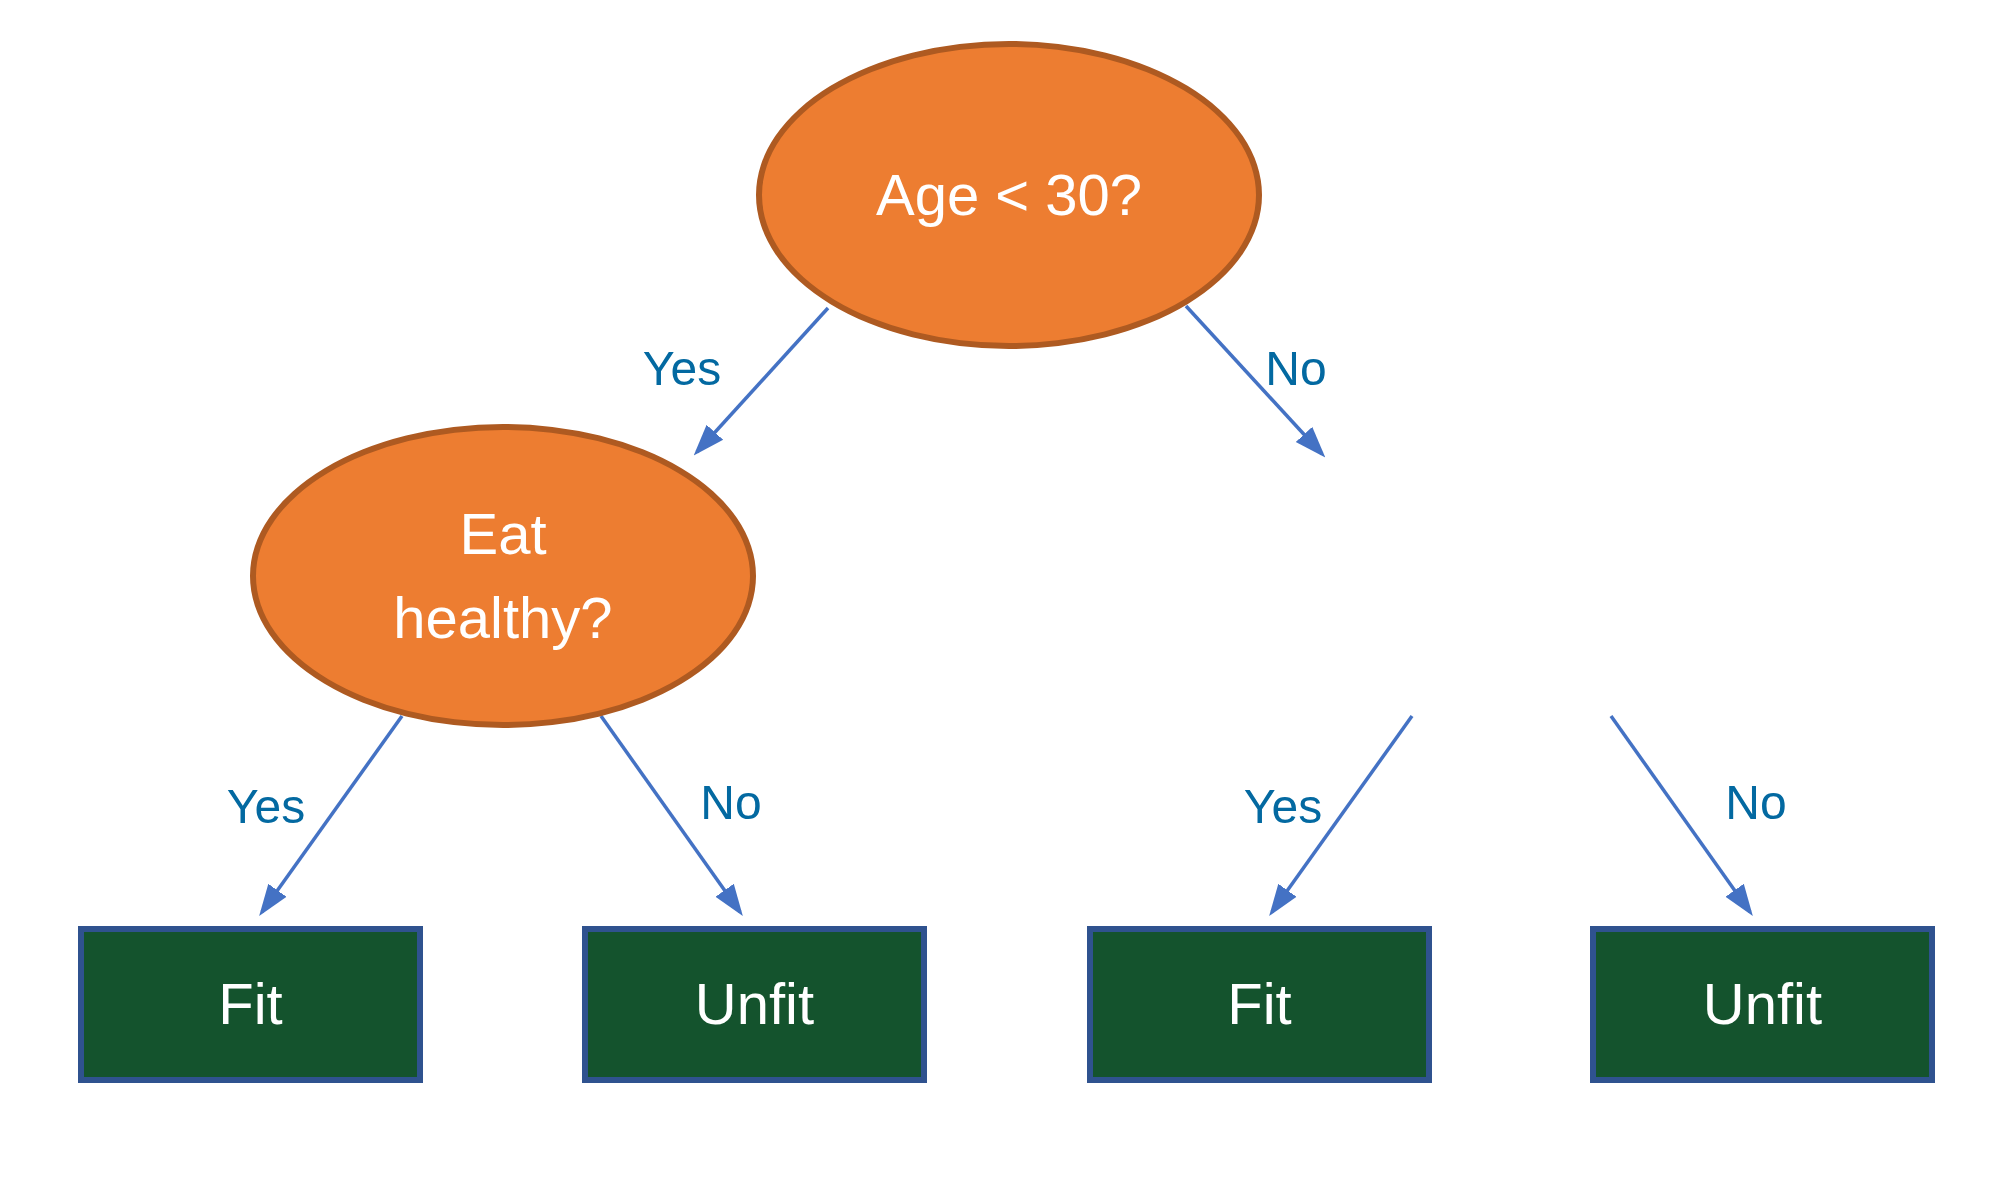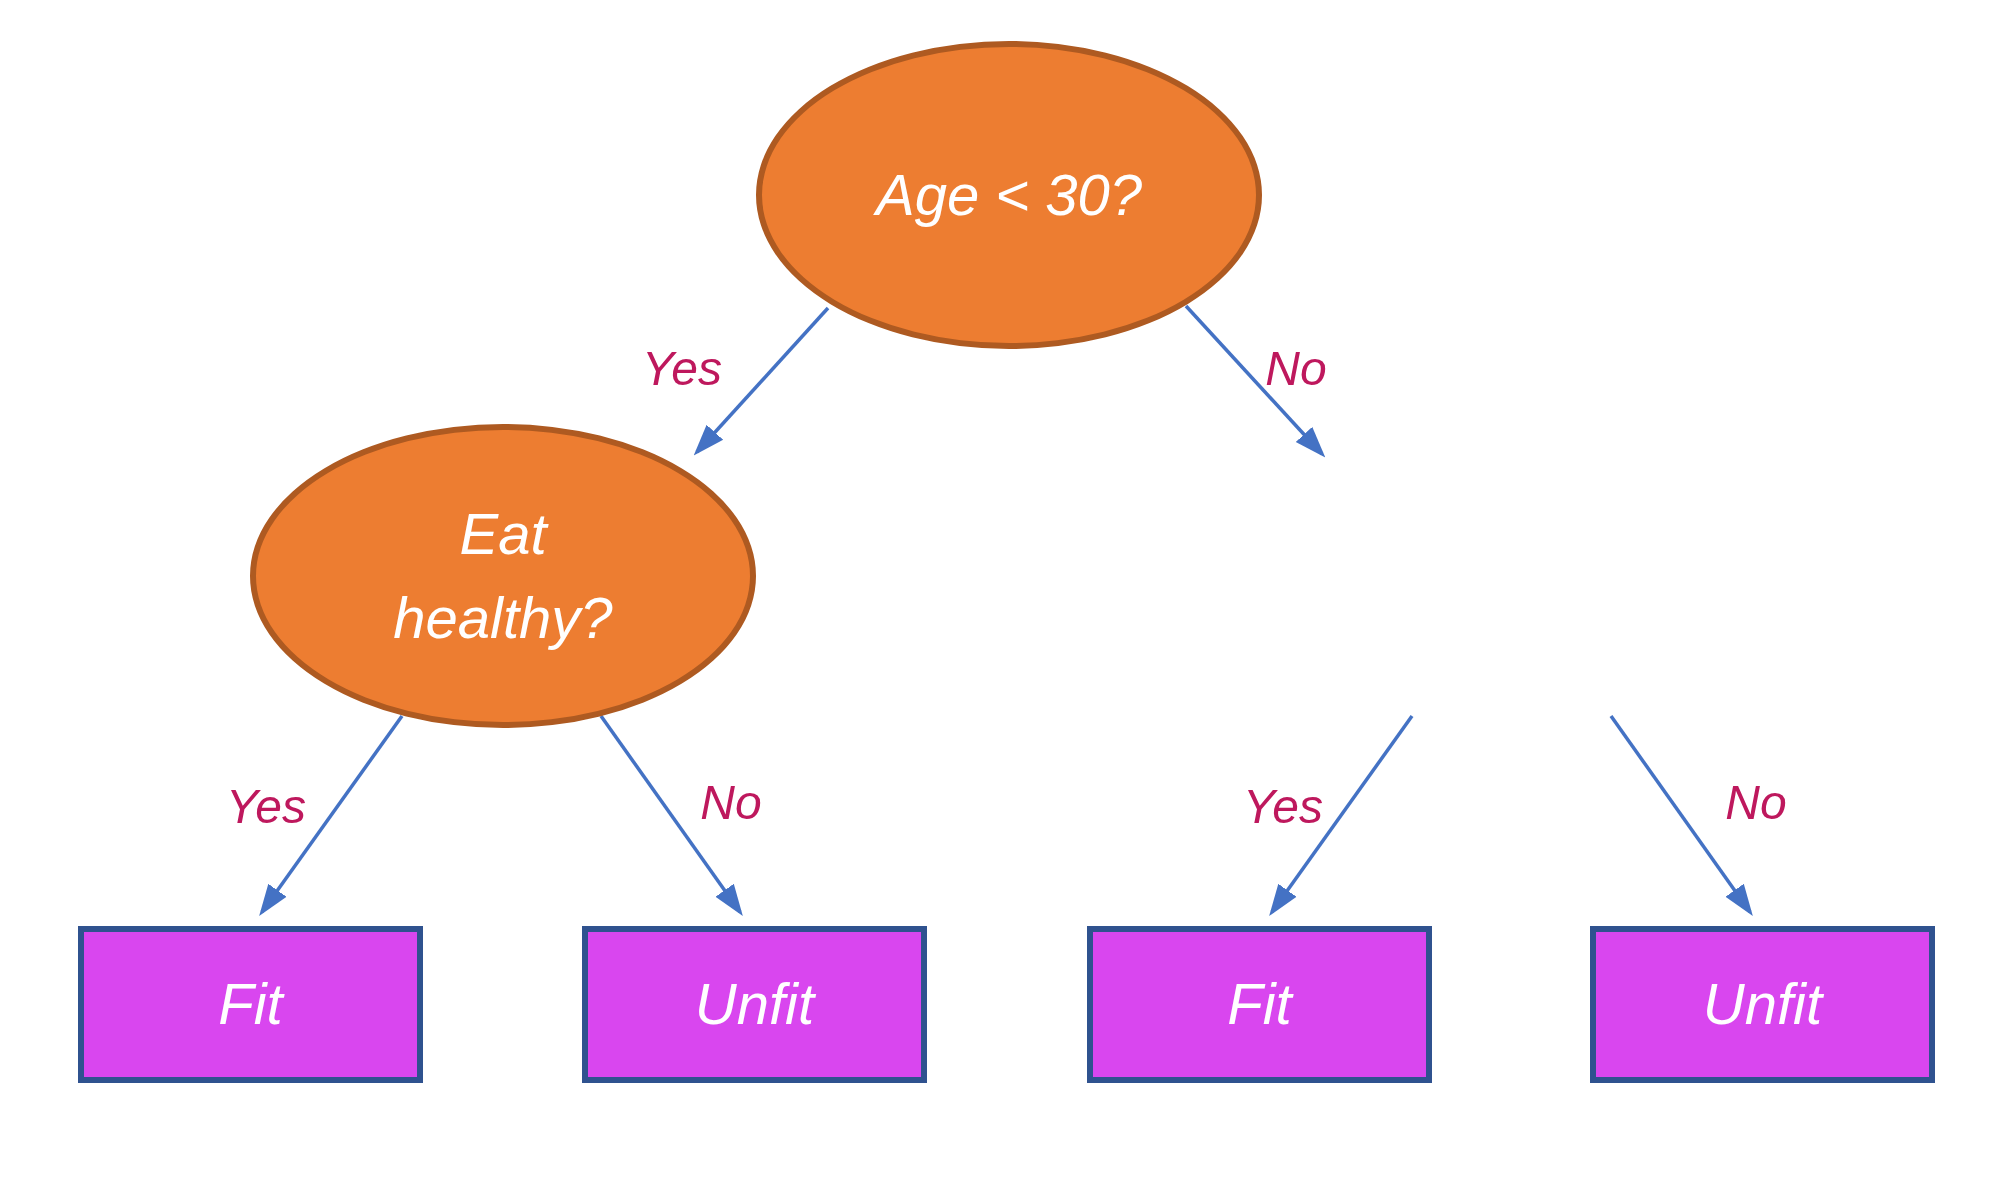--- a/index.html
+++ b/index.html
@@ -7,21 +7,20 @@
     padding: 0;
     background: #ffffff;
     font-family: "Liberation Sans", sans-serif;
   }
   .canvas {
     position: relative;
     width: 2000px;
     height: 1177px;
     background: #ffffff;
     overflow: hidden;
-    font-style: italic;
   }
   .edges-layer {
     position: absolute;
     left: 0;
     top: 0;
     width: 2000px;
     height: 1177px;
   }
   .node {
     position: absolute;
@@ -33,31 +32,31 @@
     color: #ffffff;
     font-size: 58px;
     line-height: 1.45;
   }
   .ellipse {
     background: #ED7D31;
     border: 6px solid #AE5A21;
     border-radius: 50%;
   }
   .leaf {
-    background: #d946ef;
+    background: #14532d;
     border: 6px solid #2F528F;
   }
   .node-label {
     white-space: pre-line;
     padding: 0 10px;
   }
   .edge-label {
     position: absolute;
     transform: translate(-50%, -50%);
-    color: #be185d;
+    color: #0369a1;
     font-size: 48px;
     white-space: nowrap;
   }
   
   .n-root     { left: 756px;  top: 41px;  width: 506px; height: 308px; }
   .n-eat      { left: 250px;  top: 424px; width: 506px; height: 304px; }
   .n-exercise { left: 1260px; top: 424px; width: 504px; height: 304px; }
   .n-fit1     { left: 78px;   top: 926px; width: 345px; height: 157px; }
   .n-unfit1   { left: 582px;  top: 926px; width: 345px; height: 157px; }
   .n-fit2     { left: 1087px; top: 926px; width: 345px; height: 157px; }

